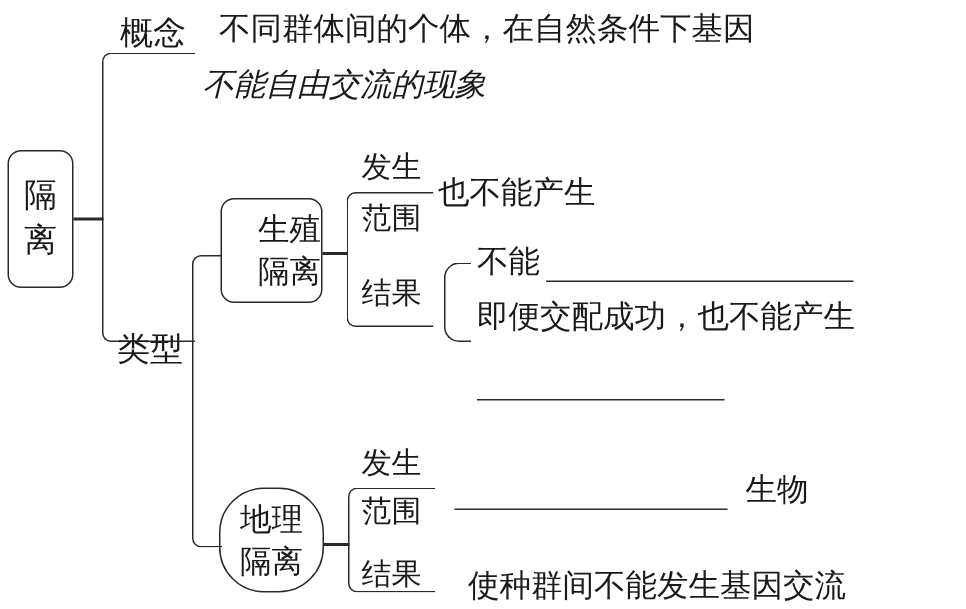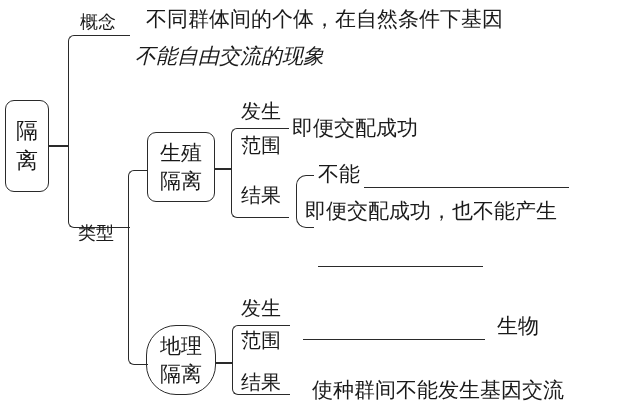--- a/index.html
+++ b/index.html
@@ -5,21 +5,21 @@
   html, body { margin: 0; padding: 0; background: #ffffff; }
   body { width: 644px; height: 406px; position: relative; overflow: hidden;
          font-family: "DejaVu Sans", sans-serif; color: #1a1a1a; }
   .abs { position: absolute; white-space: nowrap; }
   .box { position: absolute; border: 1.6px solid #2a2a2a; border-radius: 9px; box-sizing: border-box;
          display: flex; flex-direction: column; align-items: center; justify-content: center; }
   .line { position: absolute; background: #2a2a2a; }
   .brk { position: absolute; border: 1.6px solid #2a2a2a; border-right: none; box-sizing: border-box; }
   .big { font-size: 22px; line-height: 30px; }
   .mid { font-size: 21px; line-height: 28px; }
-  .sm { font-size: 18px; line-height: 22px; font-family: Liberation Mono, monospace; }
+  .sm { font-size: 22px; line-height: 22px; }
   .xs { font-size: 20px; line-height: 20px; }
   .blank { display: inline-block; border-bottom: 1.6px solid #2a2a2a; height: 18px; vertical-align: bottom; }
 </style>
 </head>
 <body>
 
 <div class="box" style="left:5px; top:100px; width:44px; height:92px;">
   <span class="big">隔</span>
   <span class="big">离</span>
 </div>
@@ -29,38 +29,38 @@
 <div class="brk" style="left:68px; top:35px; width:62px; height:193px; border-bottom:1.6px solid #2a2a2a; border-radius:6px 0 0 6px;"></div>
 
 <div class="abs sm" style="left:80px; top:12px;">概念</div>
 <div class="abs mid" style="left:146px; top:5px;">不同群体间的个体，在自然条件下基因</div>
 <div class="abs mid" style="left:135px; top:42px;font-style:italic;">不能自由交流的现象</div>
 
 <div class="abs sm" style="left:78px; top:223px;">类型</div>
 
 <div class="brk" style="left:128px; top:170px; width:20px; height:195px; border-bottom:1.6px solid #2a2a2a; border-radius:6px 0 0 6px;"></div>
 
-<div class="box" style="left:147px; top:132px; width:68px; height:70px;">
+<div class="box" style="left:147px; top:132px; width:68px; height:70px;align-items:flex-end;">
   <span class="mid">生殖</span>
   <span class="mid">隔离</span>
 </div>
 <div class="line" style="left:215px; top:168px; width:17px; height:1.6px;"></div>
 <div class="brk" style="left:231px; top:128px; width:58px; height:90px; border-bottom:1.6px solid #2a2a2a; border-radius:6px 0 0 6px;"></div>
 
 <div class="abs xs" style="left:241px; top:101px;">发生</div>
 <div class="abs xs" style="left:241px; top:135px;">范围</div>
-<div class="abs mid" style="left:292px; top:114px;">即便交配成功</div>
+<div class="abs mid" style="left:292px; top:114px;">也不能产生</div>
 <div class="abs xs" style="left:241px; top:185px;">结果</div>
 
 <div class="brk" style="left:296px; top:175px; width:18px; height:53px; border-top:1.6px solid #2a2a2a; border-bottom:1.6px solid #2a2a2a; border-radius:10px 0 0 10px;"></div>
 
 <div class="abs mid" style="left:318px; top:160px;">
   <span>不能</span><span class="blank" style="width:205px; margin-left:4px;"></span>
 </div>
-<div class="abs mid" style="left:305px; top:197px;">即便交配成功，也不能产生</div>
+<div class="abs mid" style="left:318px; top:197px;">即便交配成功，也不能产生</div>
 <div class="blank abs" style="left:318px; top:248px; width:165px;"></div>
 
 <div class="box" style="left:146px; top:325px; width:70px; height:70px;border-radius:30px;">
   <span class="mid">地理</span>
   <span class="mid">隔离</span>
 </div>
 <div class="line" style="left:216px; top:362px; width:17px; height:1.6px;"></div>
 <div class="brk" style="left:232px; top:325px; width:58px; height:70px; border-top:1.6px solid #2a2a2a; border-bottom:1.6px solid #2a2a2a; border-radius:6px 0 0 6px;"></div>
 
 <div class="abs xs" style="left:241px; top:298px;">发生</div>

